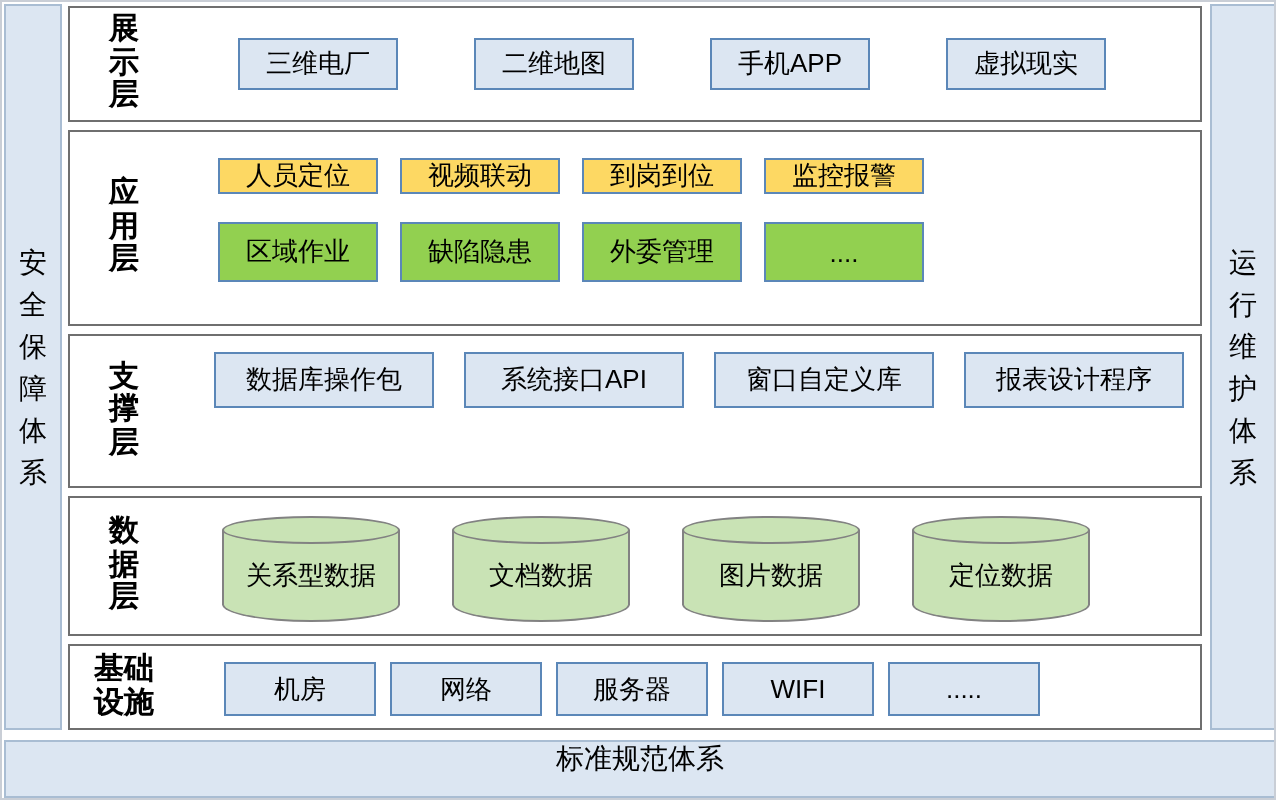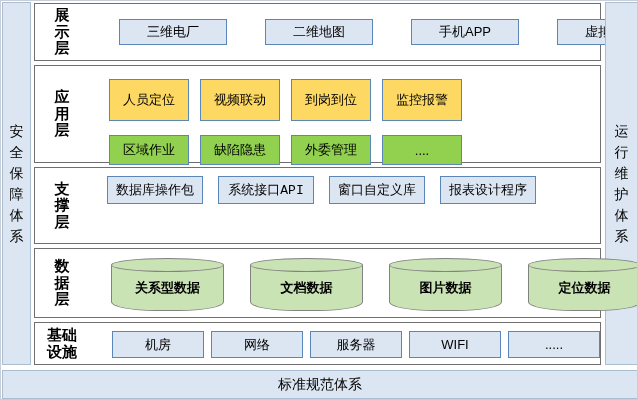--- a/index.html
+++ b/index.html
@@ -16,21 +16,21 @@
   }
   .side-panel.left{left:1px;width:29px;}
   .side-panel.right{left:604px;width:33px;}
   .vtext{
     white-space:pre-line;text-align:center;font-size:14px;line-height:1.5;
   }
   
   .bottom-bar{
     position:absolute;left:1px;top:369px;width:636px;height:29px;box-sizing:border-box;
     background:var(--panel-fill);border:1px solid var(--panel-border);
-    display:flex;align-items:center;justify-content:center;font-size:14px;
+    display:flex;justify-content:center;font-size:14px;
   }
   
   .layer{
     position:absolute;left:33px;width:567px;box-sizing:border-box;
     background:#ffffff;border:1px solid var(--layer-border);
   }
   .presentation-layer{top:2px;height:58px;}
   .application-layer{top:64px;height:98px;}
   .support-layer{top:166px;height:77px;}
   .data-layer{top:247px;height:70px;}
@@ -47,45 +47,45 @@
   .row{display:flex;flex-direction:row;align-items:flex-start;}
   .box{
     box-sizing:border-box;border:1px solid var(--border-blue);
     display:flex;align-items:center;justify-content:center;
     font-size:13px;background:var(--box-blue);flex:0 0 auto;text-align:center;
   }
   .box-yellow{background:var(--box-yellow);}
   .box-green{background:var(--box-green);}
   .presentation-layer .rows{padding:15px 0 0 84px;}
   .presentation-layer .row{gap:38px;}
-  .presentation-layer .box{width:108px;height:26px;}
+  .presentation-layer .box{width:80px;height:26px;}
   .application-layer .rows{padding:13px 0 0 74px;row-gap:14px;}
   .application-layer .row{gap:11px;}
-  .application-layer .box{width:80px;height:42px;}
+  .application-layer .box{width:80px;height:18px;}
   .application-layer .box.box-green{height:30px;}
   .support-layer .rows{padding:8px 0 0 72px;row-gap:8px;}
   .support-layer .row{gap:15px;}
-  .support-layer .box{width:96px;height:28px;font-family:Liberation Mono, monospace;}
+  .support-layer .box{width:110px;height:28px;}
   .data-layer .rows{padding:9px 0 0 76px;}
   .data-layer .row{gap:26px;}
-  .cylinder{position:relative;width:113px;height:53px;flex:0 0 auto;font-weight:bold;}
+  .cylinder{position:relative;width:89px;height:53px;flex:0 0 auto;}
   .cyl-top{
     position:absolute;left:0;right:0;top:0;height:14px;box-sizing:border-box;
     border-radius:50%;background:var(--cylinder-fill);
     border:1px solid var(--cylinder-border);z-index:2;
   }
   .cyl-body{
     position:absolute;left:0;right:0;top:7px;bottom:0;box-sizing:border-box;
     background:var(--cylinder-fill);border:1px solid var(--cylinder-border);border-top:none;
     border-radius:0 0 45px 45px / 0 0 9px 9px;
     display:flex;align-items:center;justify-content:center;font-size:13px;z-index:1;
   }
   .infrastructure-layer .rows{padding:8px 0 0 77px;}
   .infrastructure-layer .row{gap:7px;}
-  .infrastructure-layer .box{width:92px;height:27px;}
+  .infrastructure-layer .box{width:76px;height:27px;}
 </style>
 </head>
 <body>
 
 <div class="stage">
   <div class="side-panel left">
     <div class="vtext">安
 全
 保
 障

